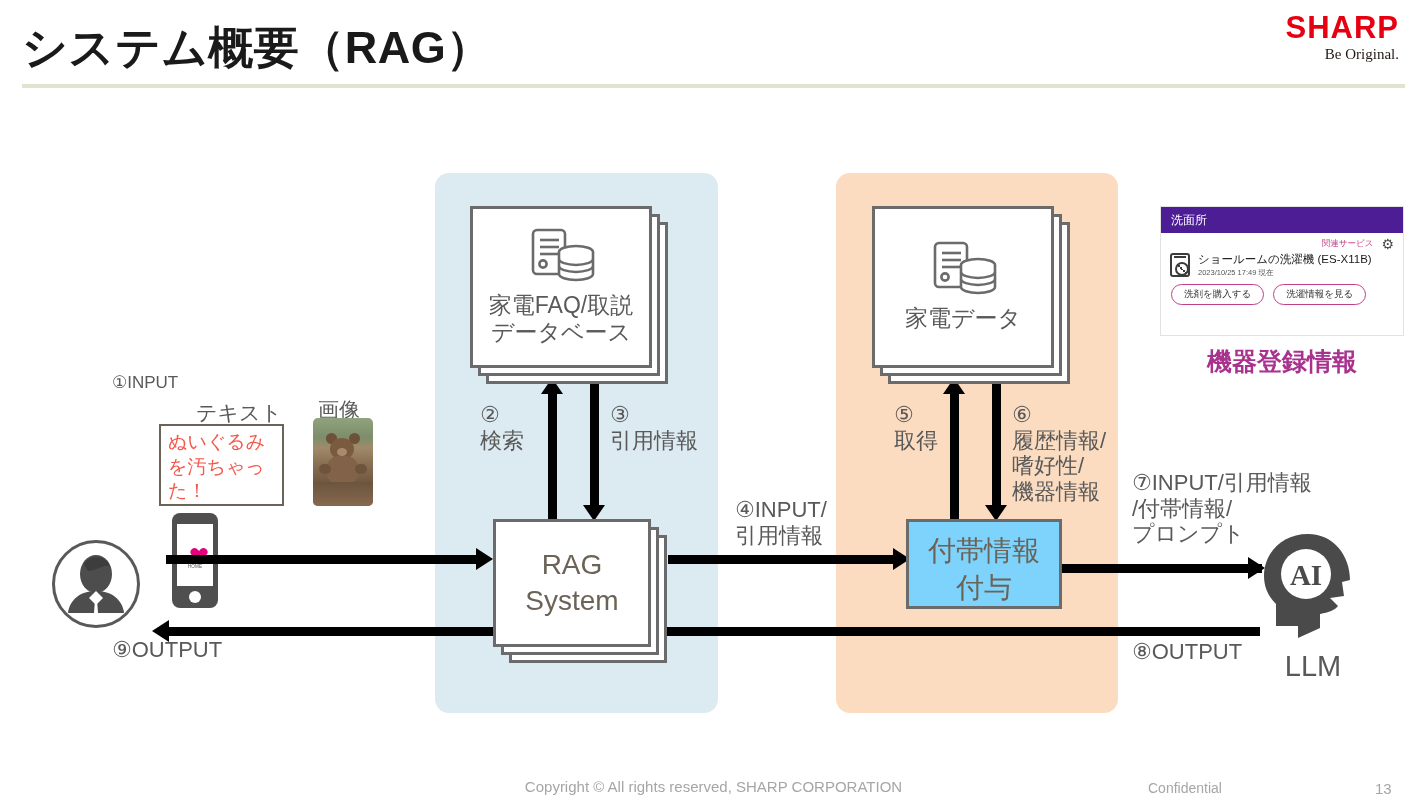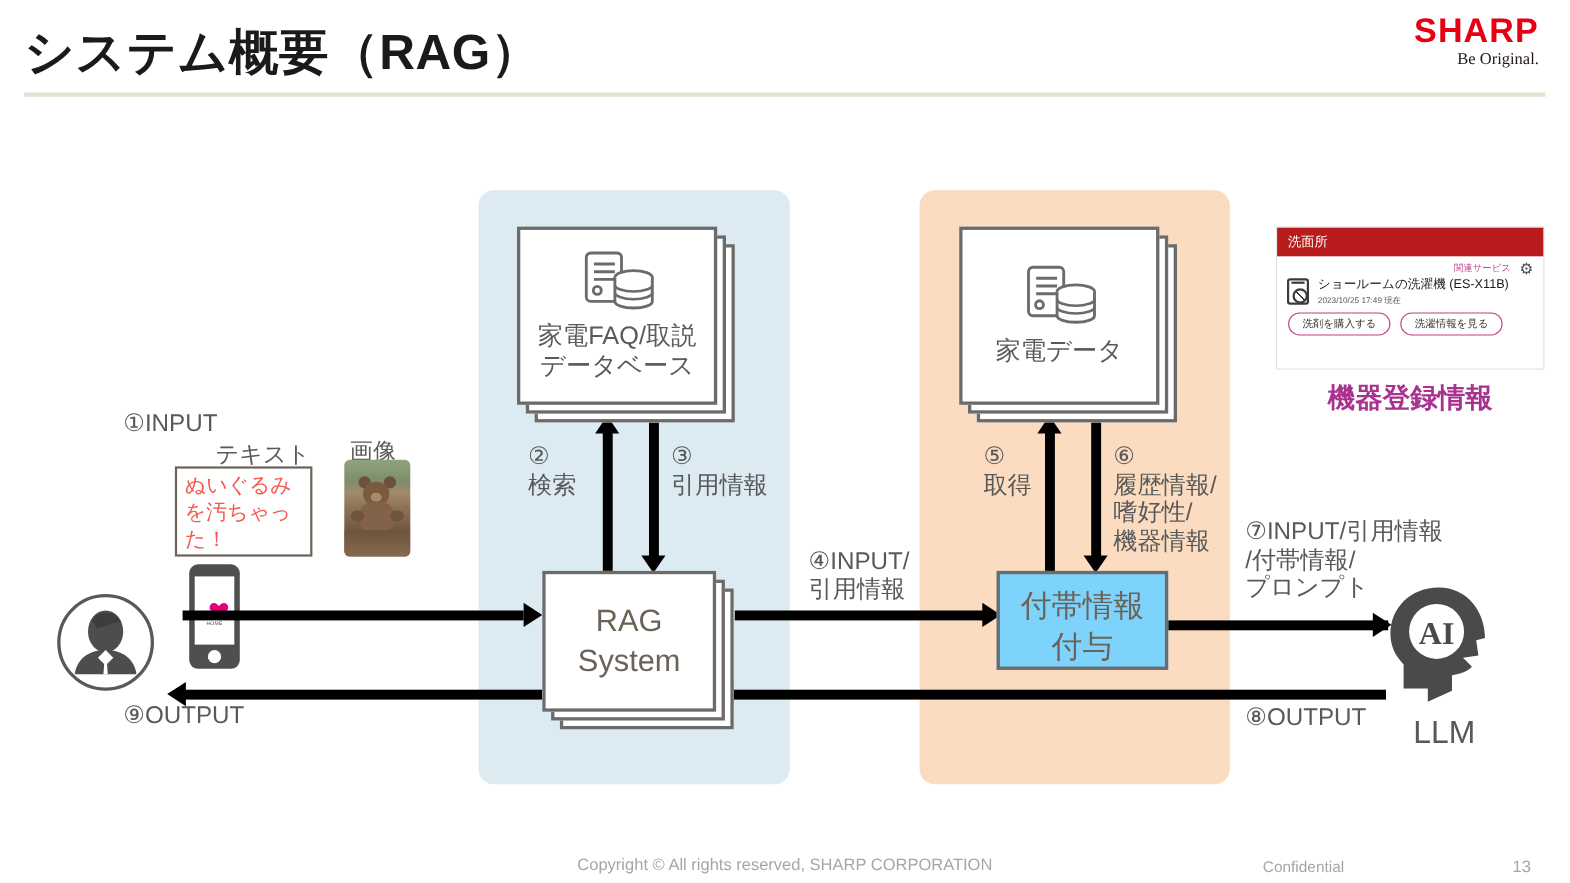--- a/index.html
+++ b/index.html
@@ -148,21 +148,21 @@
     position: absolute;
     font-size: 22px;
     color: #595959;
     line-height: 1.17;
     white-space: pre-line;
   }
 
   
   #label-input {
     position: absolute; left: 112px; top: 372px;
-    font-size: 22px; color: #595959;
+    font-size: 17px; color: #595959;
   }
   #label-output {
     position: absolute; left: 112px; top: 637px;
     font-size: 22px; color: #595959;
   }
   #label-text {
     position: absolute; left: 196px; top: 399px;
     font-size: 21px; color: #595959;
   }
   #label-image {
@@ -273,21 +273,21 @@
   
   #device-card {
     position: absolute;
     left: 1161px; top: 207px;
     width: 242px; height: 128px;
     background: #ffffff;
     box-shadow: 0 0 0 1px #e2e2e2;
     font-family: "Liberation Sans", sans-serif;
   }
   #device-card .dc-head {
-    height: 26px; background: #b91c1c; color: #ffffff;
+    height: 26px; background: #4c1d95; color: #ffffff;
     font-size: 12px; display: flex; align-items: center; padding-left: 10px;
   }
   #device-card .dc-row-top {
     display: flex; align-items: center; justify-content: flex-end;
     padding: 4px 9px 0 0; gap: 8px;
   }
   #device-card .dc-service { font-size: 8.5px; color: #c0418a; }
   #device-card .dc-gear { font-size: 14px; color: #4a4a4a; line-height: 1; }
   #device-card .dc-main { display: flex; padding: 1px 8px 0 9px; gap: 8px; }
   #device-card .dc-washer {

